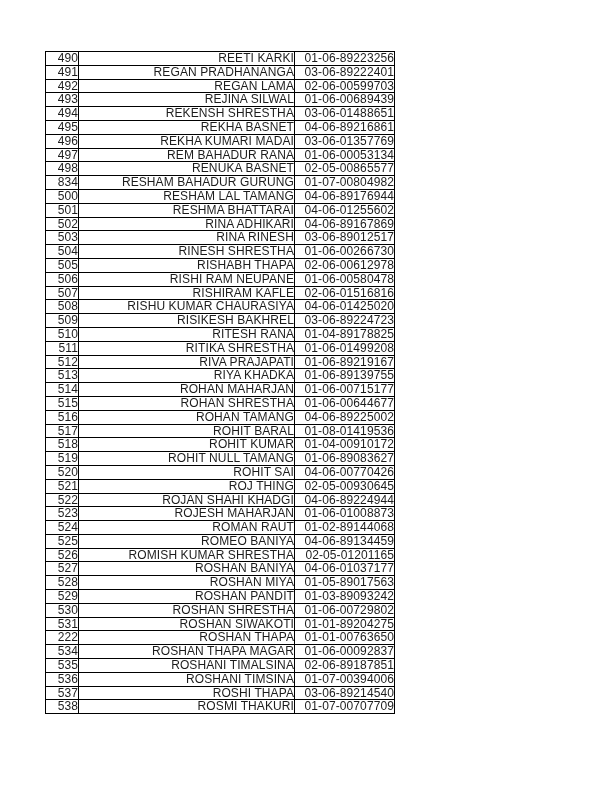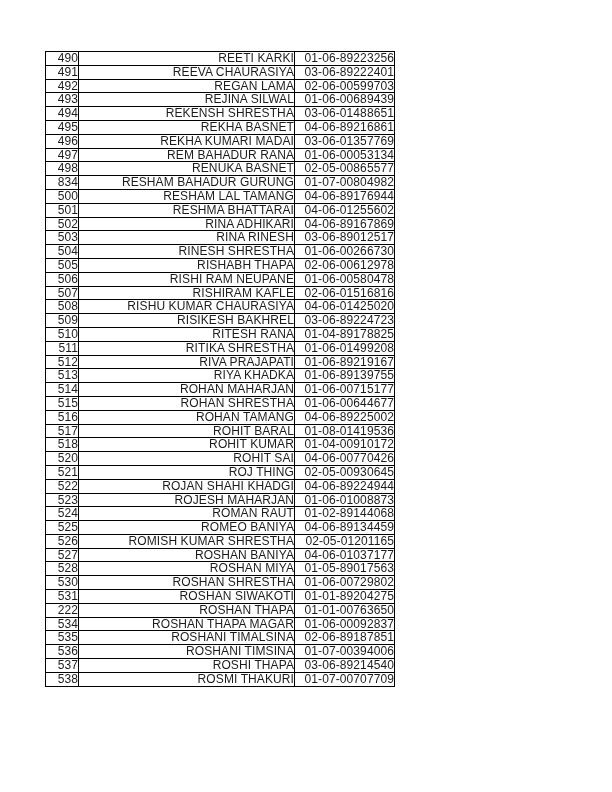--- a/index.html
+++ b/index.html
@@ -61,21 +61,21 @@
       <col style="width:100px">
     </colgroup>
     <tbody>
         <tr>
           <td class="td-num">490</td>
           <td class="td-name">REETI KARKI</td>
           <td class="td-id">01-06-89223256</td>
         </tr>
         <tr>
           <td class="td-num">491</td>
-          <td class="td-name">REEVA CHAURASIYA</td>
+          <td class="td-name">REGAN PRADHANANGA</td>
           <td class="td-id">03-06-89222401</td>
         </tr>
         <tr>
           <td class="td-num">492</td>
           <td class="td-name">REGAN LAMA</td>
           <td class="td-id">02-06-00599703</td>
         </tr>
         <tr>
           <td class="td-num">493</td>
           <td class="td-name">REJINA SILWAL</td>
@@ -200,20 +200,25 @@
           <td class="td-num">517</td>
           <td class="td-name">ROHIT BARAL</td>
           <td class="td-id">01-08-01419536</td>
         </tr>
         <tr>
           <td class="td-num">518</td>
           <td class="td-name">ROHIT KUMAR</td>
           <td class="td-id">01-04-00910172</td>
         </tr>
         <tr>
+          <td class="td-num">519</td>
+          <td class="td-name">ROHIT NULL TAMANG</td>
+          <td class="td-id">01-06-89083627</td>
+        </tr>
+        <tr>
           <td class="td-num">520</td>
           <td class="td-name">ROHIT SAI</td>
           <td class="td-id">04-06-00770426</td>
         </tr>
         <tr>
           <td class="td-num">521</td>
           <td class="td-name">ROJ THING</td>
           <td class="td-id">02-05-00930645</td>
         </tr>
         <tr>
@@ -243,20 +248,25 @@
         </tr>
         <tr>
           <td class="td-num">527</td>
           <td class="td-name">ROSHAN BANIYA</td>
           <td class="td-id">04-06-01037177</td>
         </tr>
         <tr>
           <td class="td-num">528</td>
           <td class="td-name">ROSHAN MIYA</td>
           <td class="td-id">01-05-89017563</td>
+        </tr>
+        <tr>
+          <td class="td-num">529</td>
+          <td class="td-name">ROSHAN PANDIT</td>
+          <td class="td-id">01-03-89093242</td>
         </tr>
         <tr>
           <td class="td-num">530</td>
           <td class="td-name">ROSHAN SHRESTHA</td>
           <td class="td-id">01-06-00729802</td>
         </tr>
         <tr>
           <td class="td-num">531</td>
           <td class="td-name">ROSHAN SIWAKOTI</td>
           <td class="td-id">01-01-89204275</td>

